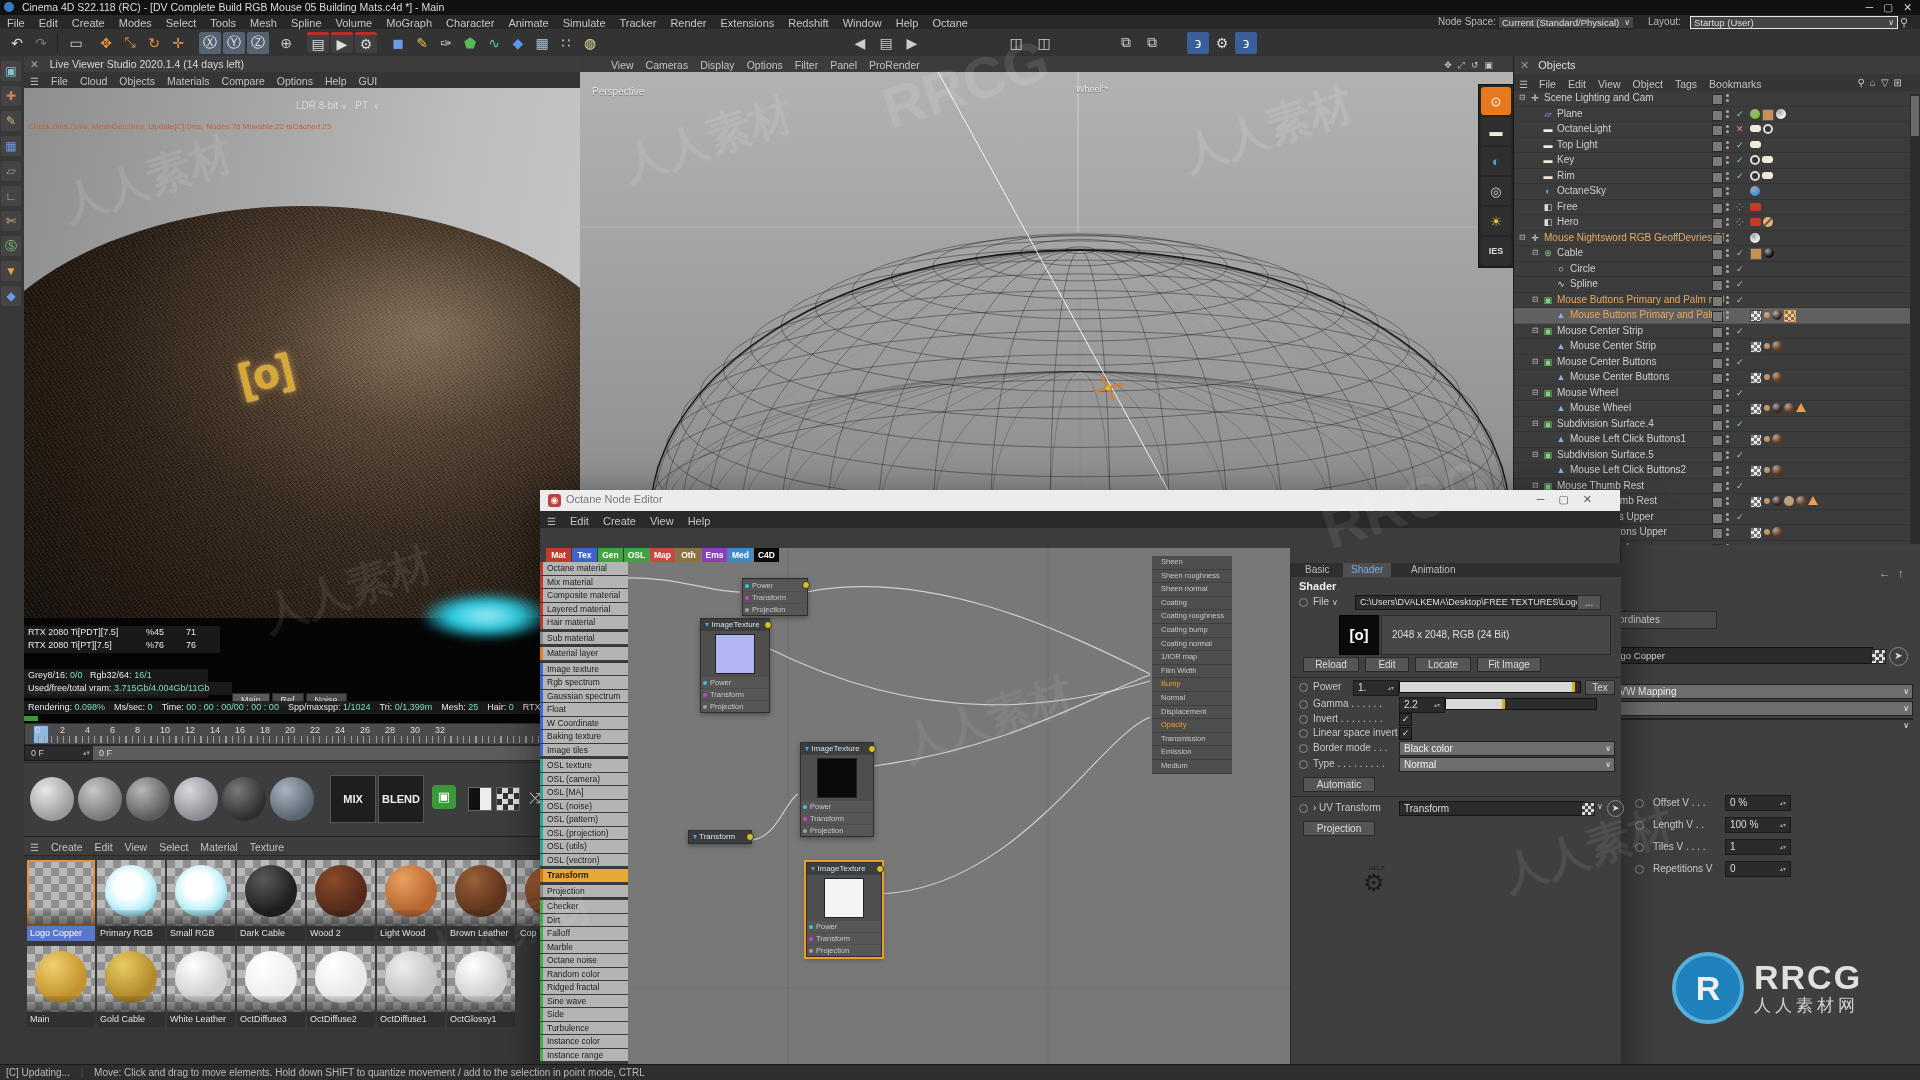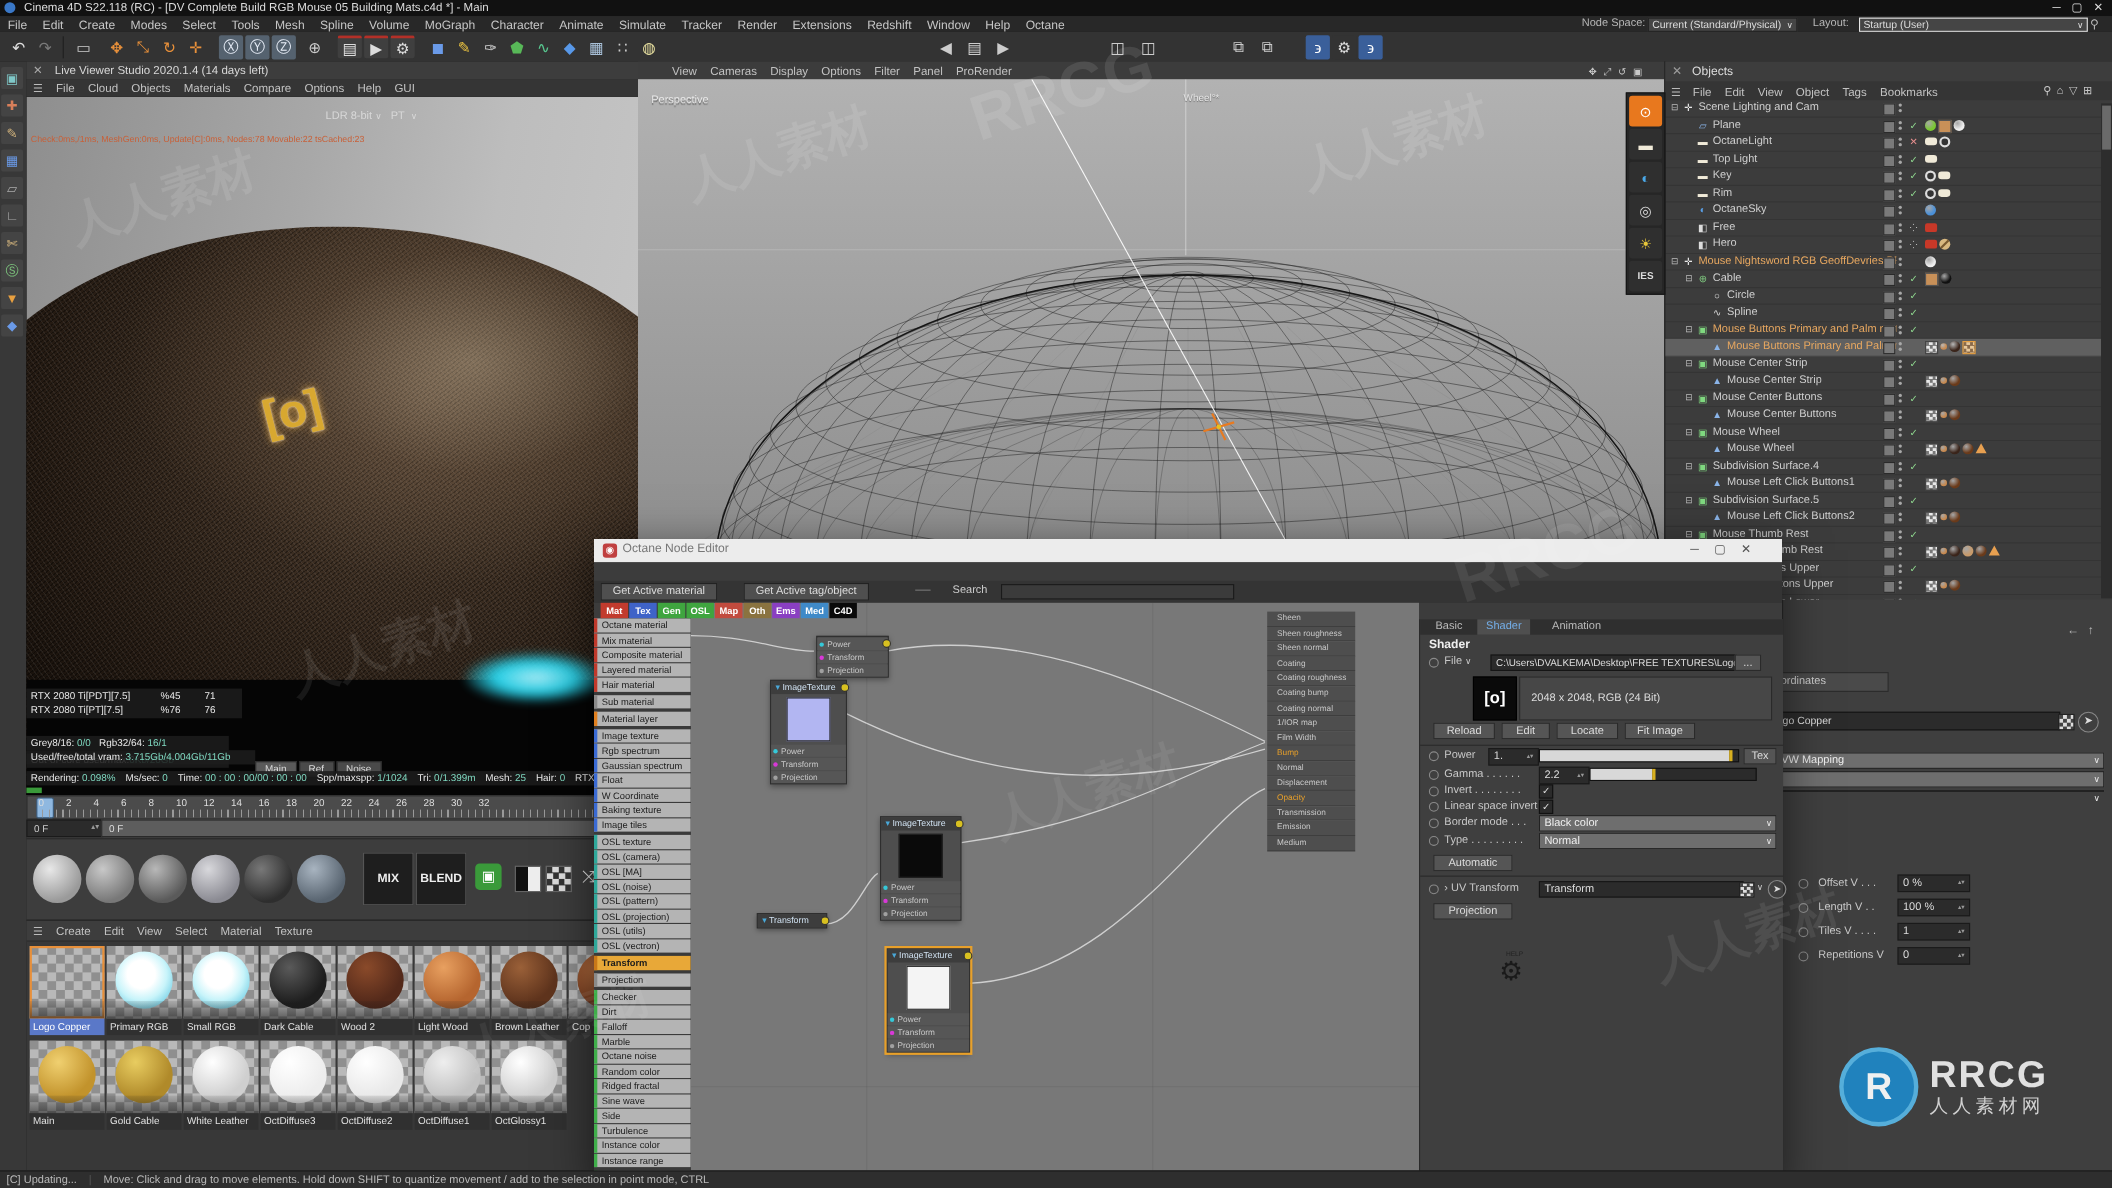--- a/index.html
+++ b/index.html
@@ -904,26 +904,22 @@
         <div class="fld-box" style="left: 104px; top: 316px; width: 56px;"><span>0</span><span style="float:right;color:#999;font-size:6px;">▴▾</span></div>
       </div>
   </div>
 
   <div class="abs ne">
     <div class="ne-title">
       <span class="abs" style="left:8px;top:4px;width:13px;height:13px;border-radius:3px;background:#c04040;color:#fff;font-size:9px;text-align:center;line-height:13px;">◉</span>
       <span class="t">Octane Node Editor</span>
       <span class="abs" style="right:14px;top:3px;color:#555;font-size:11px;letter-spacing:14px;" id="nectl"><span>─</span><span>▢</span><span>✕</span></span>
     </div>
-    <div class="ne-btnrow">
-      <span class="ne-btn" style="left:6px;">Get Active material</span>
-      <span class="ne-btn" style="left:136px;">Get Active tag/object</span>
-      <span class="abs" style="left:292px;top:8px;width:14px;height:1px;background:#777;"></span>
-      <span class="abs" style="left:326px;top:3px;color:#ccc;font-size:10px;">Search</span>
-      <span class="abs" style="left:370px;top:3px;width:210px;height:12px;background:#3b3b3b;border:1px solid #1a1a1a;"></span>
+    <div class="ne-menu">
+      <span style="color:#bbb;padding:0 7px;font-size:10px;">☰</span><span id="nemenu"><span class="mi">Edit</span><span class="mi">Create</span><span class="mi">View</span><span class="mi">Help</span></span>
     </div>
     <div class="ne-tabs" id="netabs">
         <div class="ne-tab" style="background: rgb(194, 59, 46);">Mat</div>
         <div class="ne-tab" style="background: rgb(63, 99, 200);">Tex</div>
         <div class="ne-tab" style="background: rgb(63, 165, 63);">Gen</div>
         <div class="ne-tab" style="background: rgb(63, 165, 63);">OSL</div>
         <div class="ne-tab" style="background: rgb(194, 75, 62);">Map</div>
         <div class="ne-tab" style="background: rgb(138, 115, 64);">Oth</div>
         <div class="ne-tab" style="background: rgb(138, 63, 194);">Ems</div>
         <div class="ne-tab" style="background: rgb(63, 138, 200);">Med</div>

